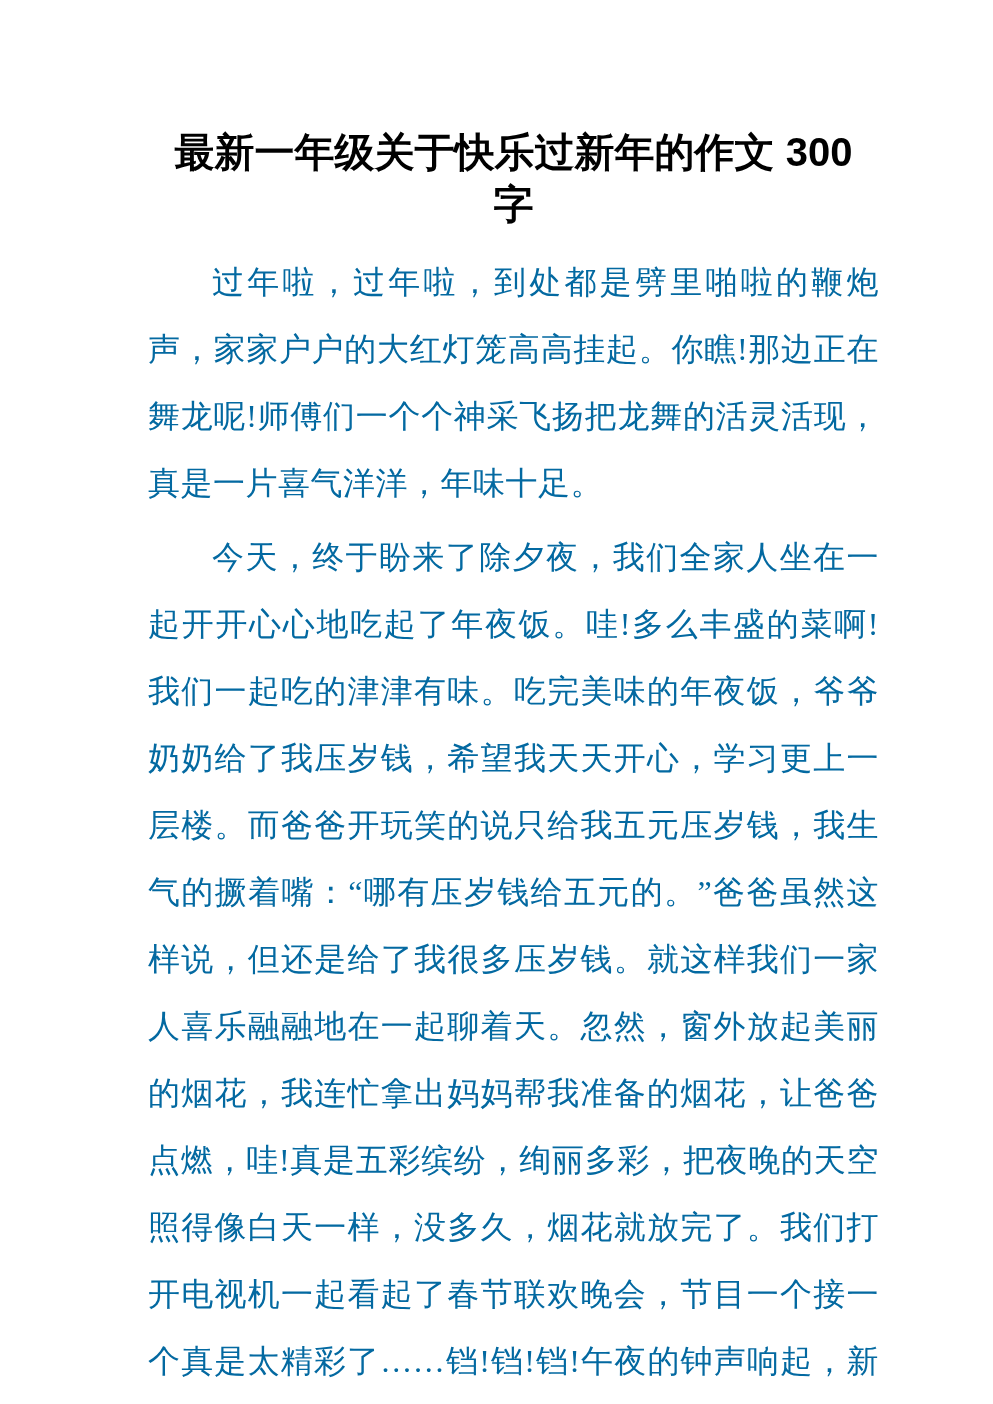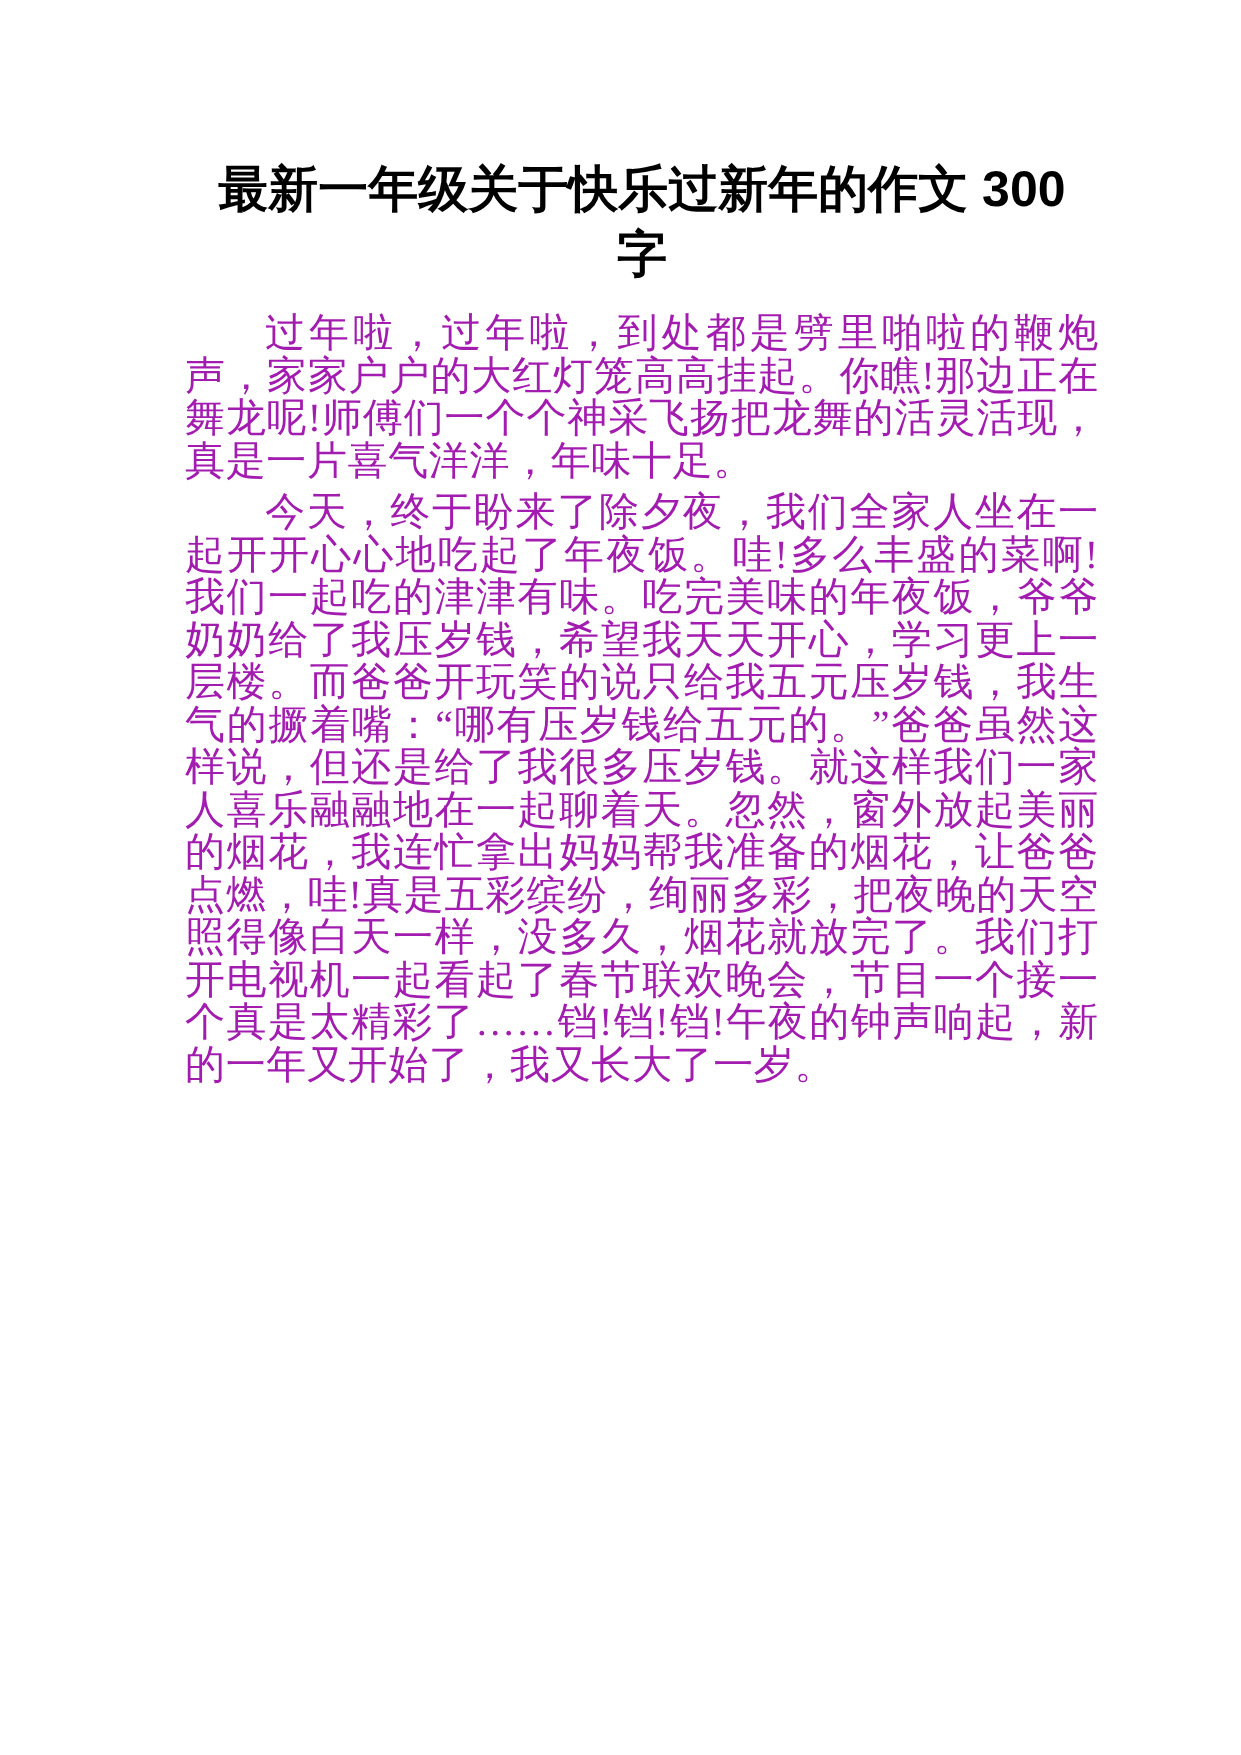--- a/index.html
+++ b/index.html
@@ -29,25 +29,25 @@
     text-align: center;
     color: #000000;
   }
   .title-line {
     display: block;
   }
   .doc-paragraph {
     margin: 0 0 7px 0;
     font-family: "Liberation Serif", "DejaVu Serif", serif;
     font-size: 32px;
-    line-height: 34px;
+    line-height: 67px;
     letter-spacing: 0.5px;
     text-align: justify;
     text-indent: 2em;
-    color: #a21caf;
+    color: #0369a1;
   }
 </style>
 </head>
 <body>
 
 <div class="page">
   <h1 class="doc-title">
     <span class="title-line">最新一年级关于快乐过新年的作文 300</span>
     <span class="title-line">字</span>
   </h1>

